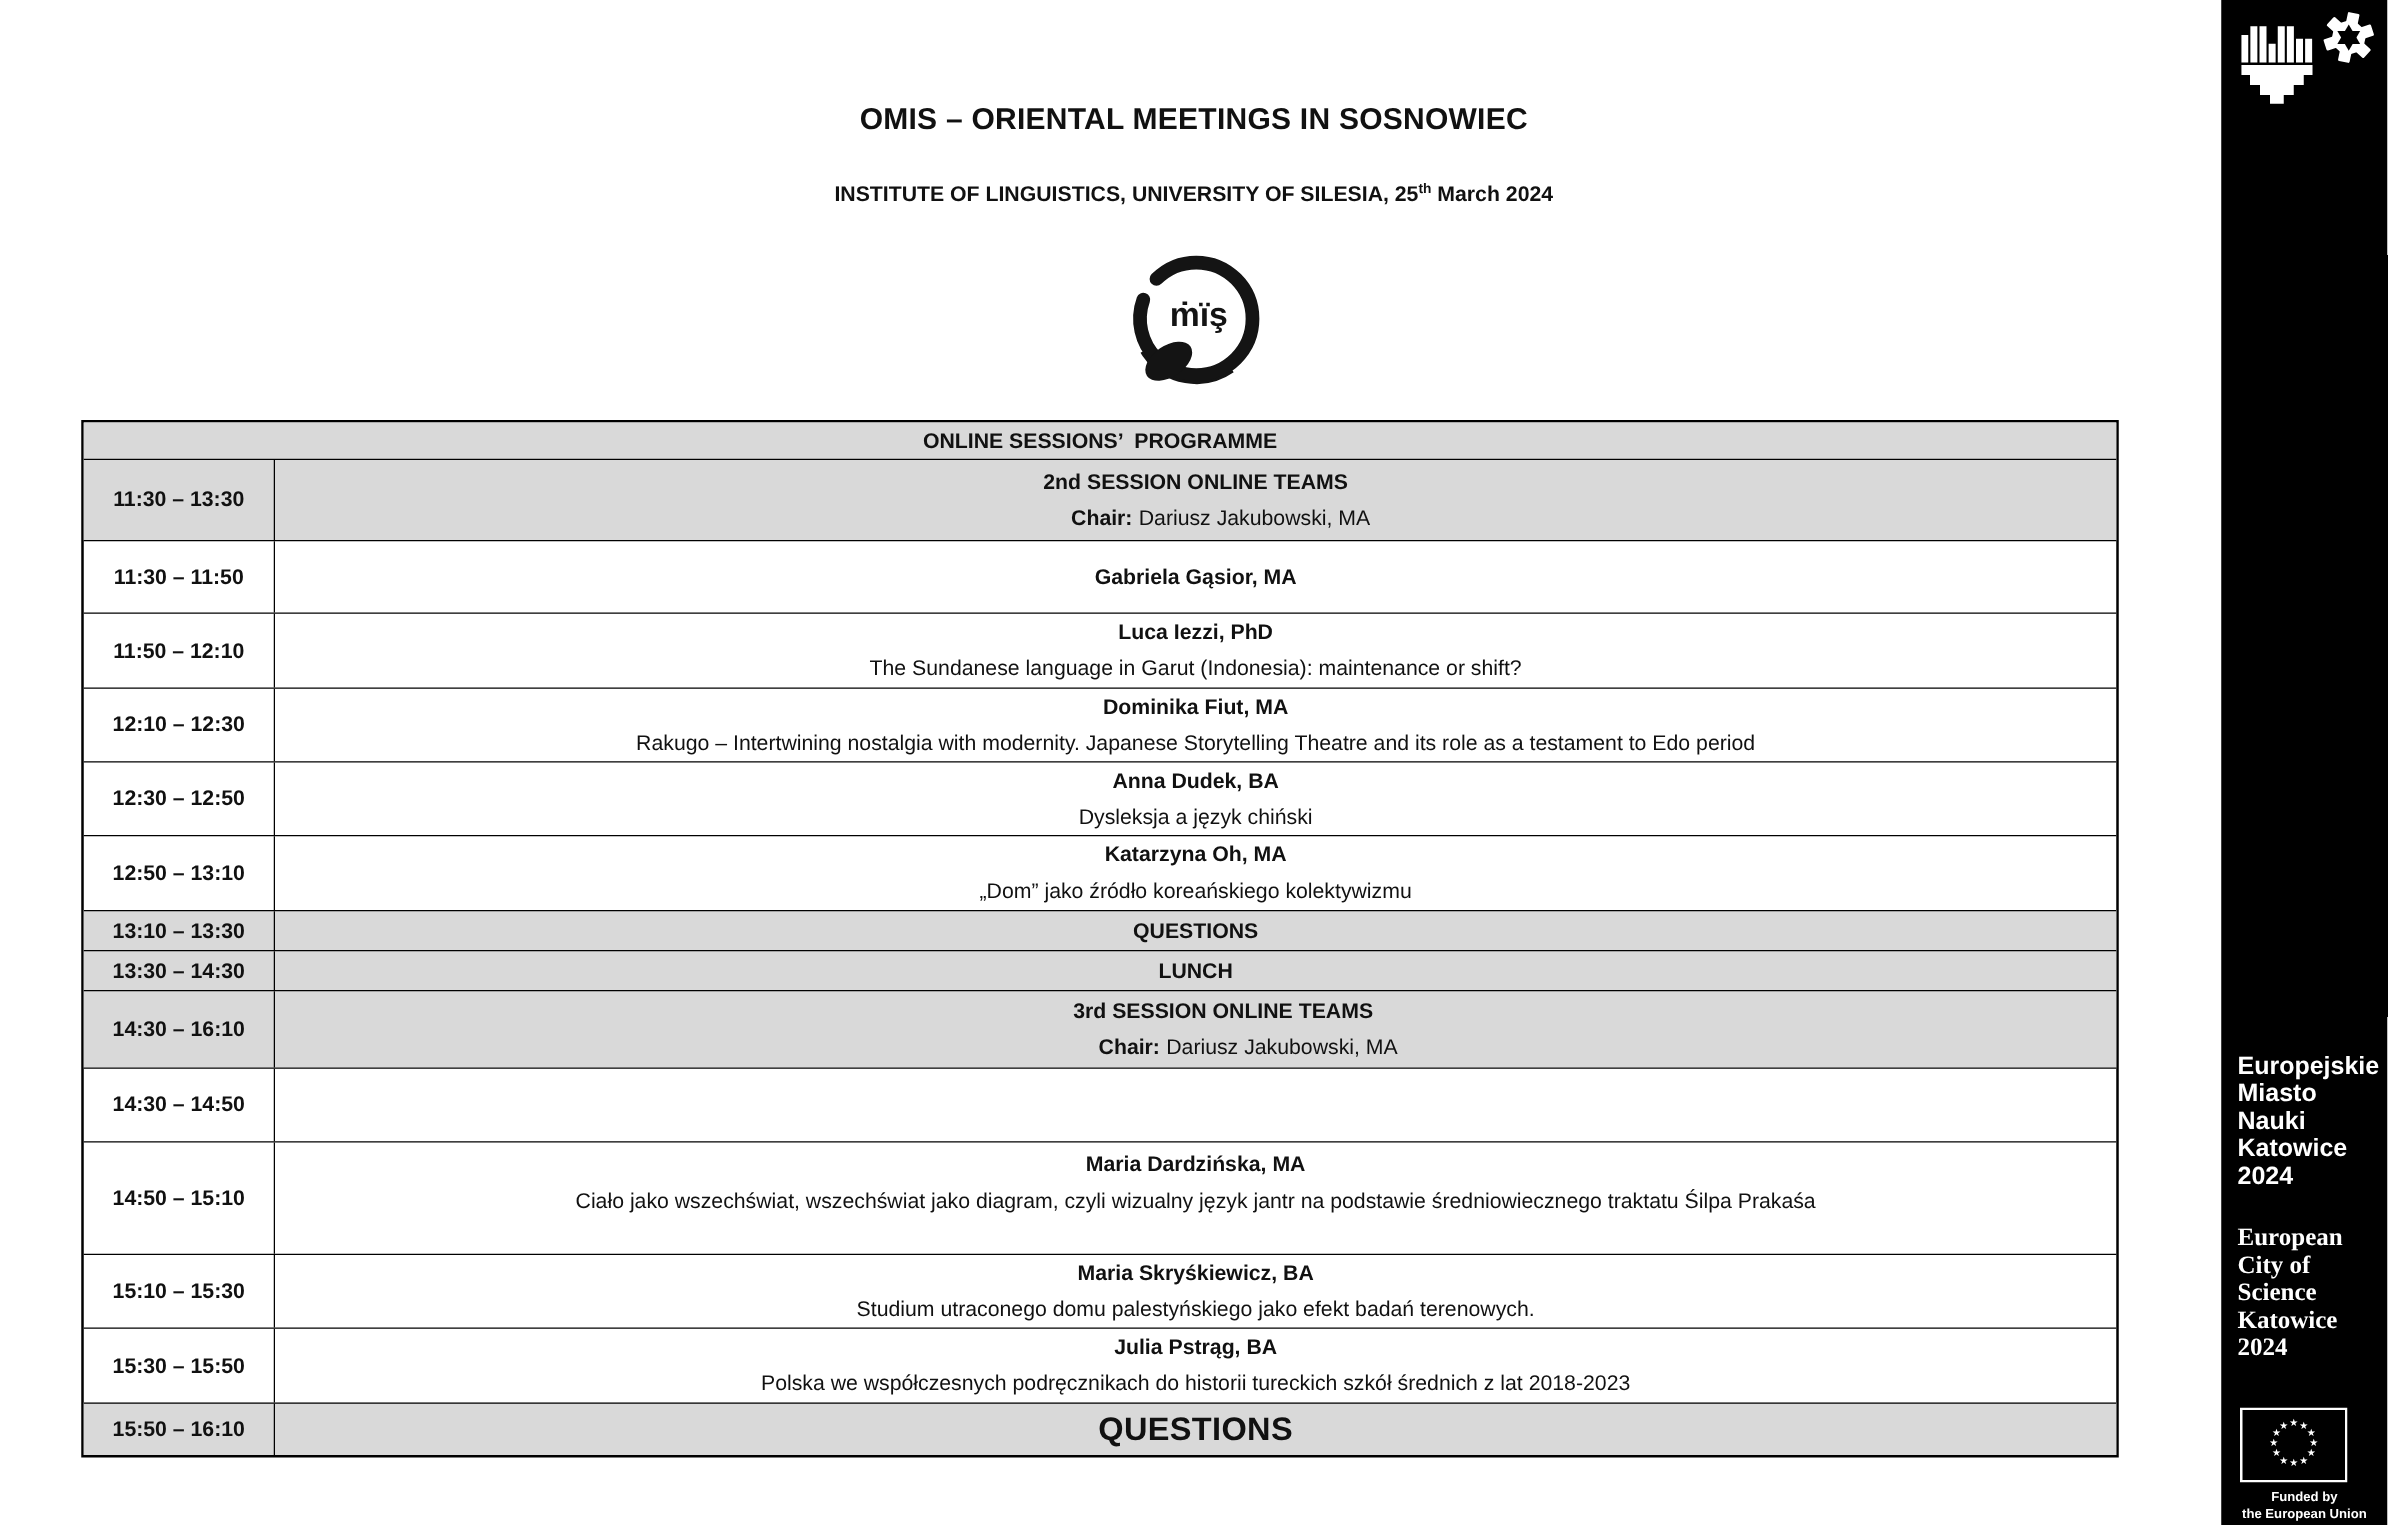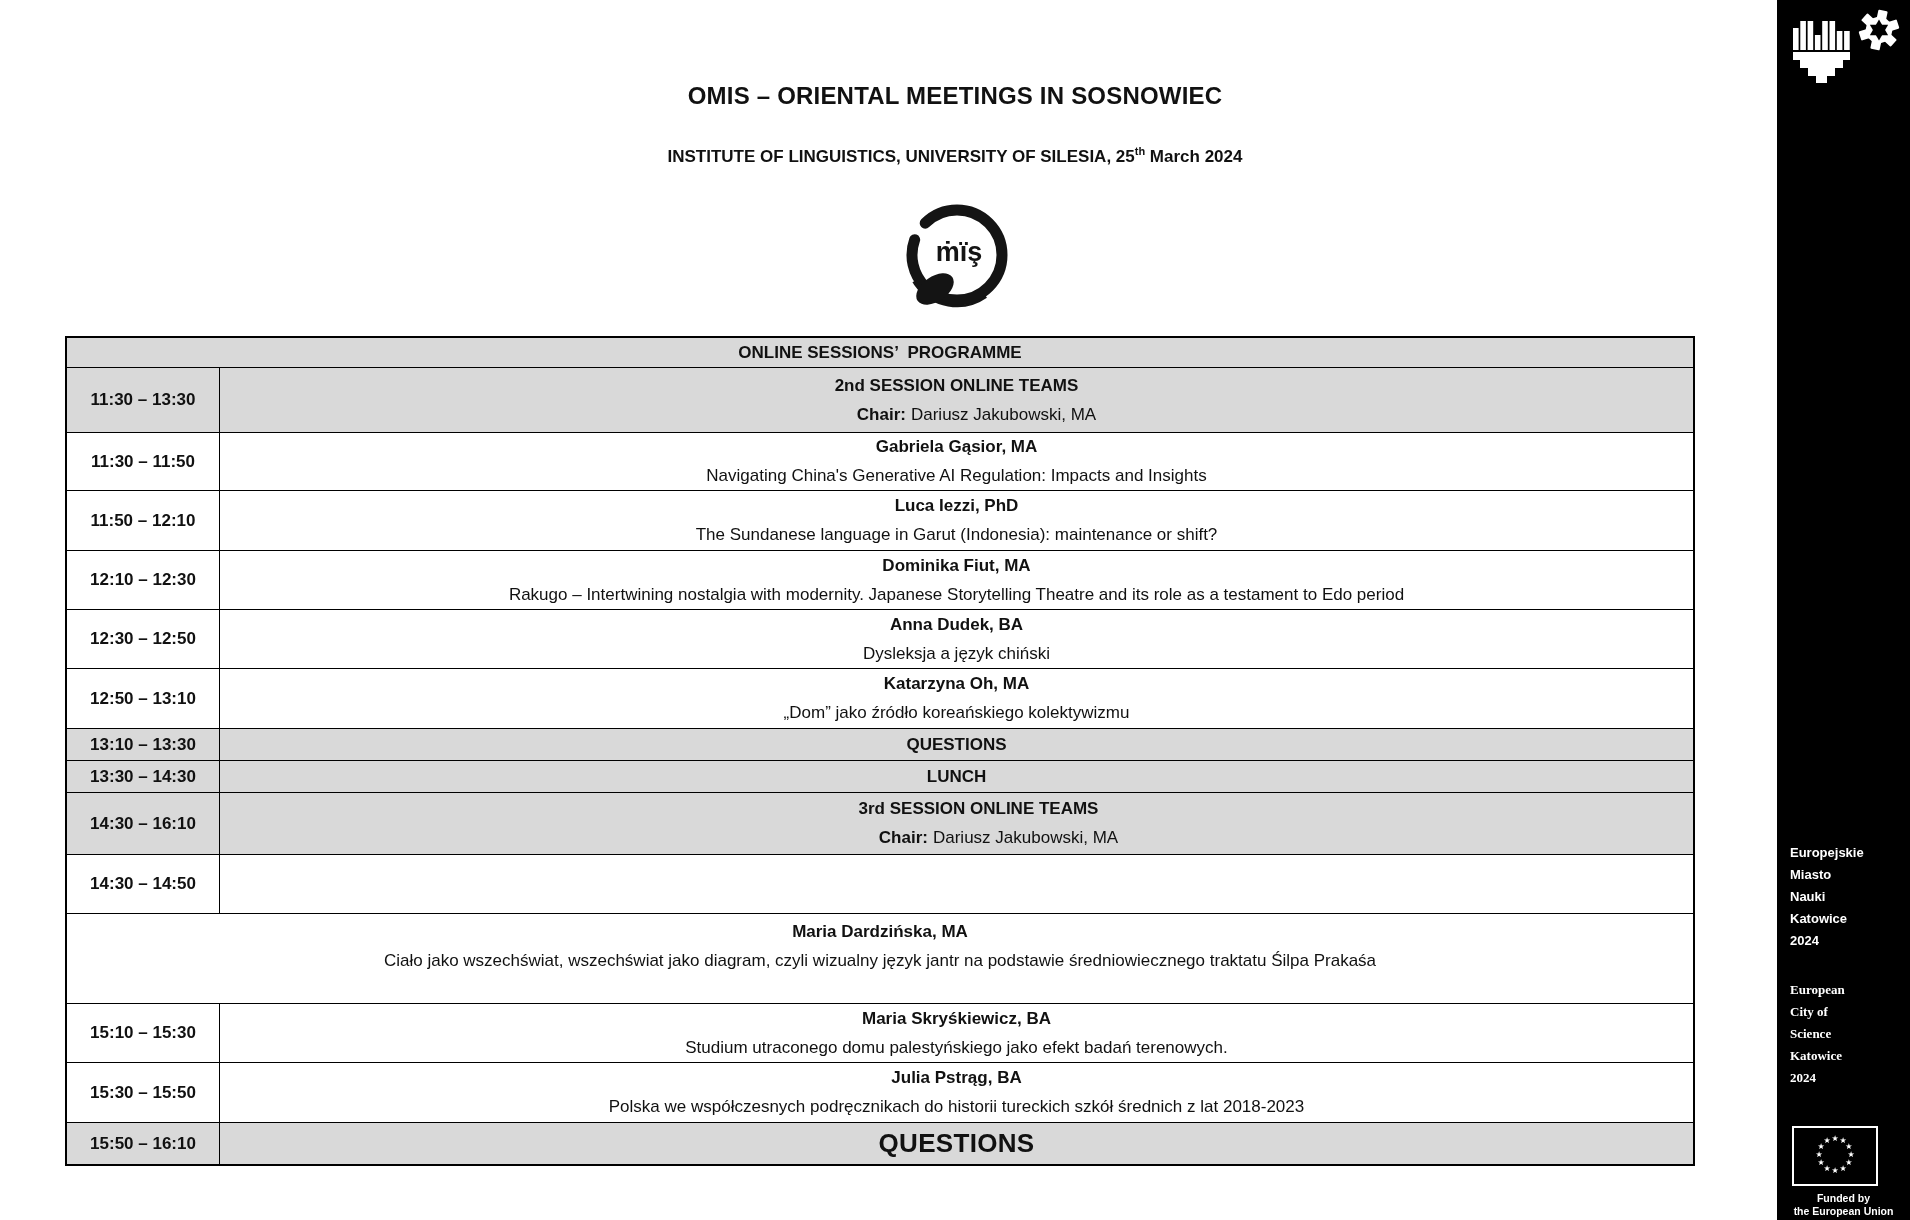--- a/index.html
+++ b/index.html
@@ -39,21 +39,21 @@
   .h59 { height:59px; } .h32 { height:32px; } .h62 { height:62px;gap:44px; } .h90 { height:90px; }
   .h42 { height:42px; }
   .row.tall .cell-content { justify-content:flex-start; padding-top:8px; }
   .row.final .cell-full { font-size:26px; letter-spacing:.3px; }
 
   
   .sidebar { position:absolute; right:0; top:0; width:133px; height:1220px; background:#000; }
   .logo-heart { position:absolute; top:14px; left:16px; width:58px; height:72px; }
   .logo-pinwheel { position:absolute; top:9px; right:10px; width:42px; height:42px; }
   .sidebar-text { position:absolute; top:842px; left:13px; right:6px; color:#fff;
-    font-weight:bold; font-size:13px; line-height:22px; }
+    font-weight:bold; font-size:20px; line-height:22px; }
   .sidebar-text .block2 { margin-top:27px;font-family:Liberation Serif, serif; }
   .eu-flag { position:absolute; top:1126px; left:15px; width:86px; height:60px; }
   .eu-caption { position:absolute; top:1192px; left:0; width:133px; text-align:center;
     color:#fff; font-weight:bold; font-size:10.5px; line-height:13px; }
 </style>
 </head>
 <body>
 
 <div class="page">
 
@@ -80,21 +80,20 @@
       <div class="cell-content">
         <div class="session-title">2nd SESSION ONLINE TEAMS</div>
         <div><span class="chair-label">Chair:</span><span class="chair-name">Dariusz Jakubowski, MA</span></div>
       </div>
     </div>
 
     <div class="row h58">
       <div class="cell-time">11:30 – 11:50</div>
       <div class="cell-content">
         <div class="speaker">Gabriela Gąsior, MA</div>
-        <div class="talk-title">Navigating China's Generative AI Regulation: Impacts and Insights</div>
       </div>
     </div>
 
     <div class="row h60">
       <div class="cell-time">11:50 – 12:10</div>
       <div class="cell-content">
         <div class="speaker">Luca Iezzi, PhD</div>
         <div class="talk-title">The Sundanese language in Garut (Indonesia): maintenance or shift?</div>
       </div>
     </div>
@@ -143,20 +142,21 @@
         <div class="session-title">3rd SESSION ONLINE TEAMS</div>
         <div><span class="chair-label">Chair:</span><span class="chair-name">Dariusz Jakubowski, MA</span></div>
       </div>
     </div>
 
     <div class="row h59">
       <div class="cell-time">14:30 – 14:50</div>
     </div>
 
     <div class="row tall h90">
+      <div class="cell-time">14:50 – 15:10</div>
       <div class="cell-content">
         <div class="speaker">Maria Dardzińska, MA</div>
         <div class="talk-title">Ciało jako wszechświat, wszechświat jako diagram, czyli wizualny język jantr na podstawie średniowiecznego traktatu Śilpa Prakaśa</div>
       </div>
     </div>
 
     <div class="row h59">
       <div class="cell-time">15:10 – 15:30</div>
       <div class="cell-content">
         <div class="speaker">Maria Skryśkiewicz, BA</div>

